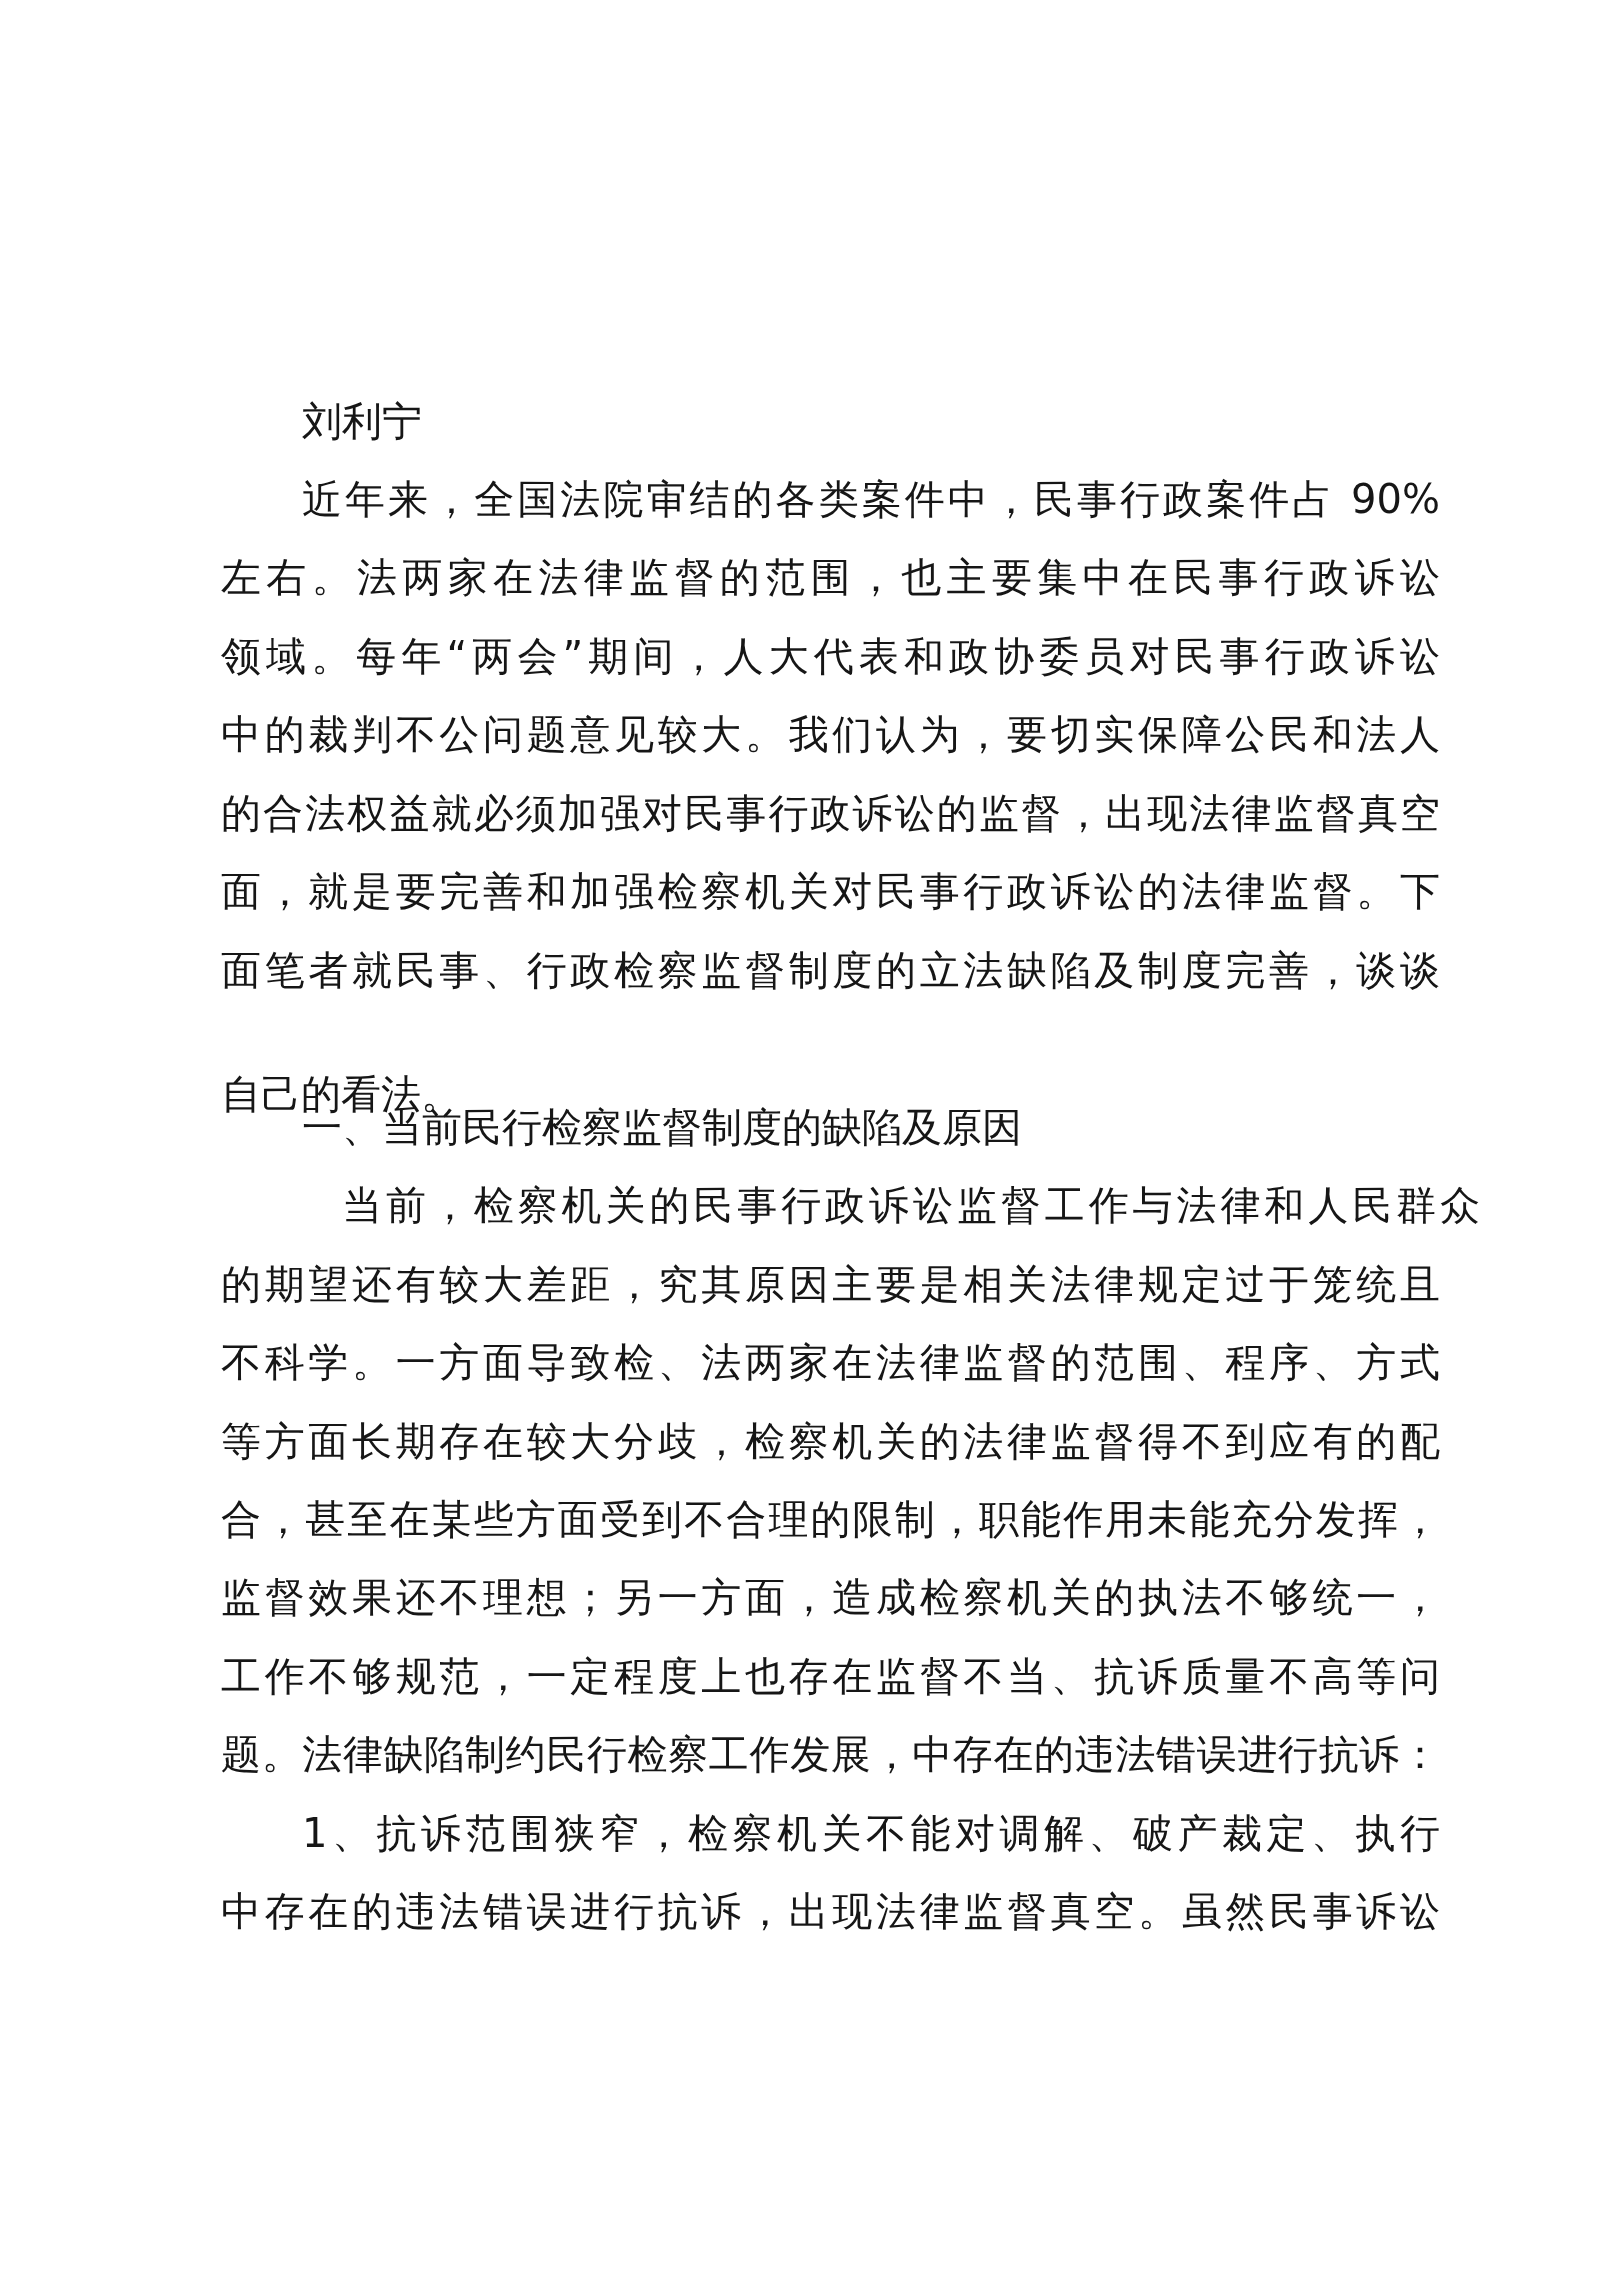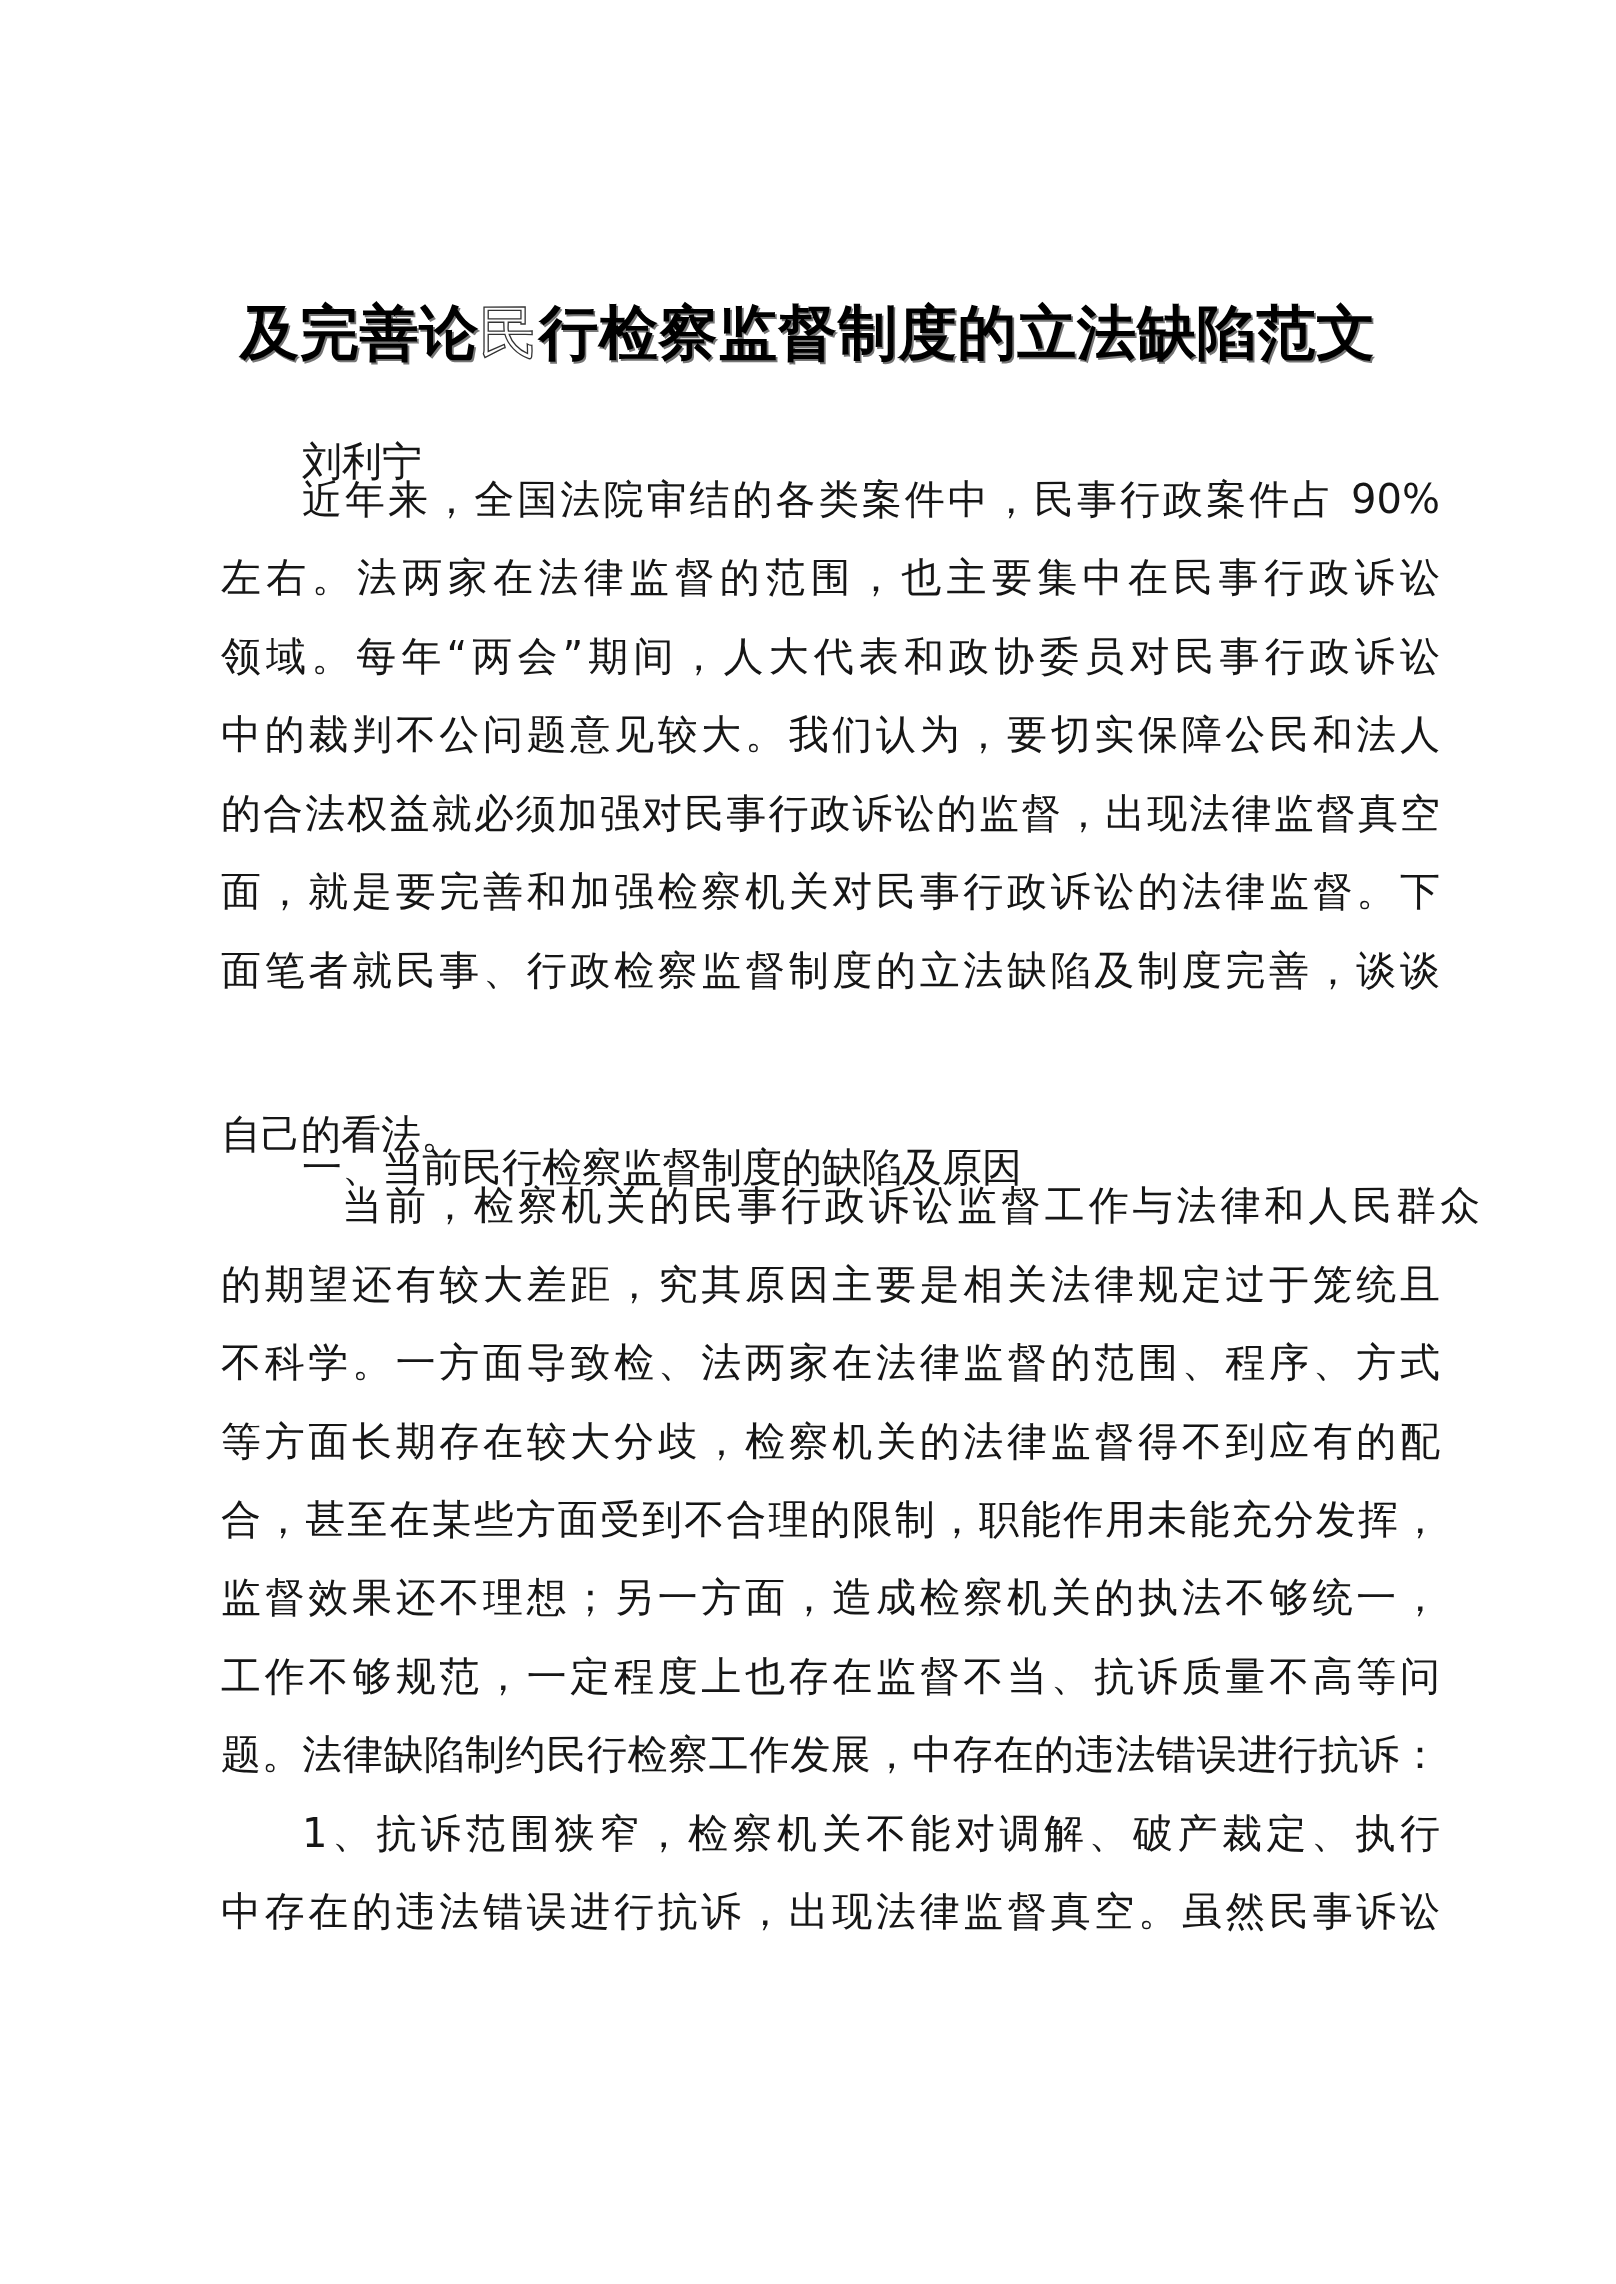--- a/index.html
+++ b/index.html
@@ -12,31 +12,30 @@
   }
   .title .hl { color: #fff; -webkit-text-stroke: 1.3px #333; text-shadow: none; font-weight: normal; }
   .body-block { position: absolute; left: 221px; width: 1219px; top: 0; }
   .line {
     position: absolute; left: 0; width: 1219px; height: 78px;
     font-size: 40px; line-height: 51px; white-space: nowrap;
     text-align: justify; text-align-last: justify; letter-spacing: 0;
     color: #161616;
   }
   .line.indent { left: 81px; width: 1138px; }
-  .line.short { text-align-last: left; margin-top: 40px; }
+  .line.short { text-align-last: left; }
   .footer {
     position: absolute; left: 0; width: 1616px; top: 2100px; text-align: center;
     font-family: "DejaVu Serif", "Liberation Serif", serif; font-size: 27px; color: #222;
   }
 </style>
 </head>
 <body>
 
 <div class="page">
-  <div class="title"><span>及完善论</span><span class="hl">民</span><span>行检察监督制度的立法缺陷范文</span></div>
 
   <div class="body-block">
     <div class="line indent short" style="top:396px">刘利宁</div>
     <div id="lines">
         <div class="line indent" style="top: 474px;">近年来，全国法院审结的各类案件中，民事行政案件占 90%</div>
         <div class="line" style="top: 552px;">左右。法两家在法律监督的范围，也主要集中在民事行政诉讼</div>
         <div class="line" style="top: 631px;">领域。每年“两会”期间，人大代表和政协委员对民事行政诉讼</div>
         <div class="line" style="top: 709px;">中的裁判不公问题意见较大。我们认为，要切实保障公民和法人</div>
         <div class="line" style="top: 788px;">的合法权益就必须加强对民事行政诉讼的监督，出现法律监督真空</div>
         <div class="line" style="top: 866px;">面，就是要完善和加强检察机关对民事行政诉讼的法律监督。下</div>

